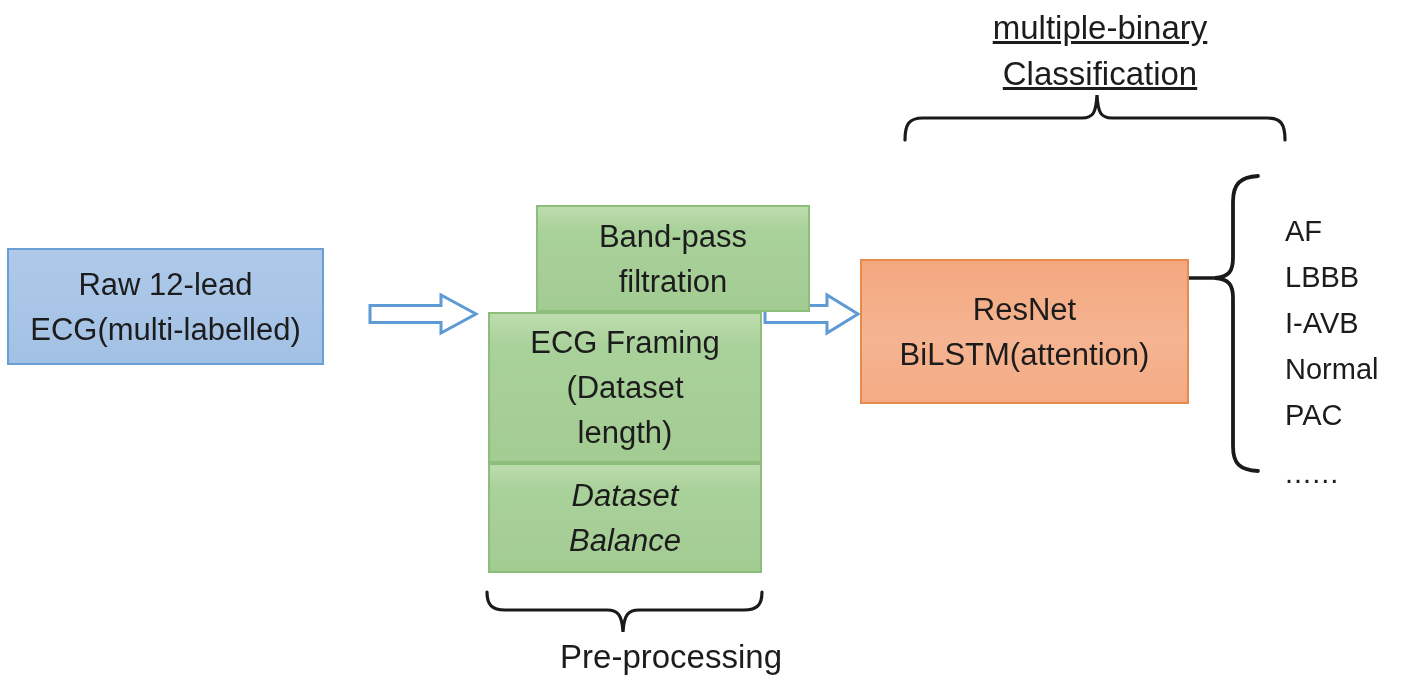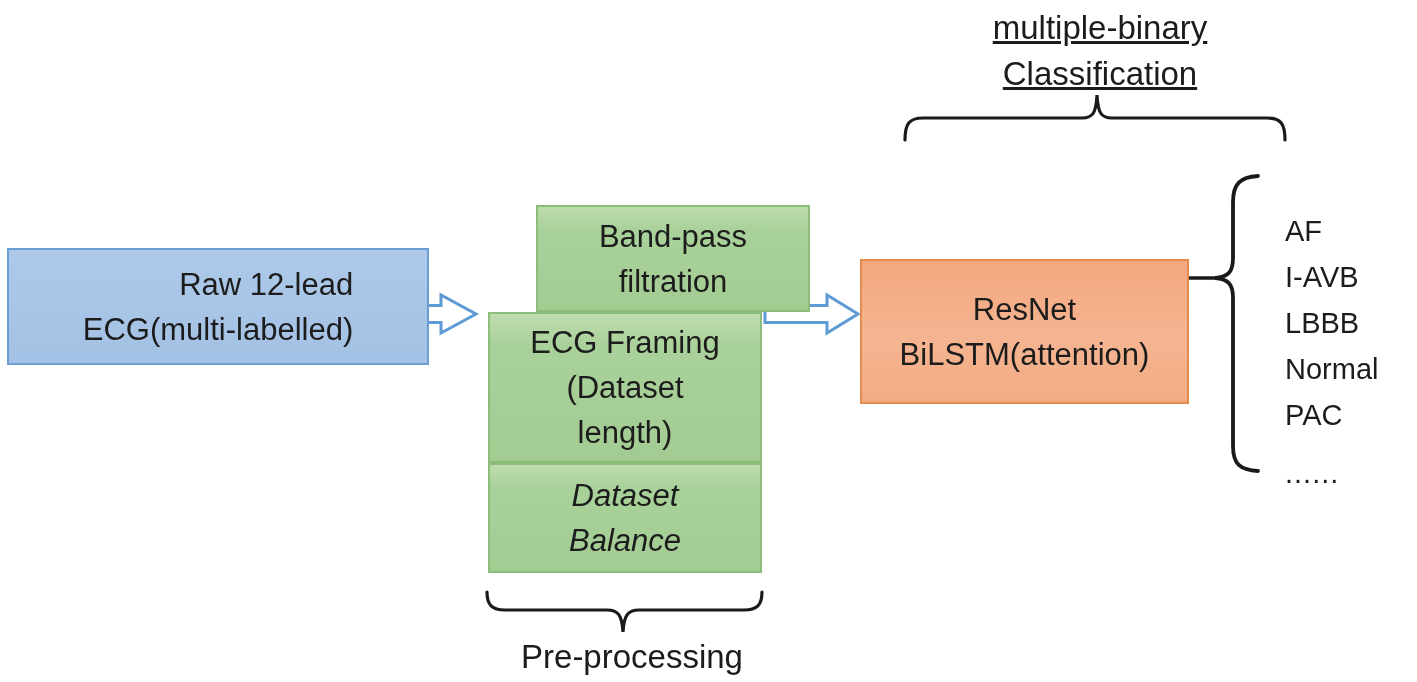--- a/index.html
+++ b/index.html
@@ -21,24 +21,23 @@
     display: flex;
     align-items: center;
     justify-content: center;
     text-align: center;
     white-space: pre-line;
     font-size: 31px;
     line-height: 45px;
     box-sizing: border-box;
   }
   .box-input {
-    left: 7px; top: 248px; width: 422px; height: 117px;
+    left: 7px; top: 248px; width: 317px; height: 117px;
     background: linear-gradient(180deg, #aec9e9 0%, #a8c5e7 55%, #a3c1e4 100%);
     border: 2px solid #6b9fd4;
-    text-align: right;
   }
   .box-process {
     left: 488px; width: 274px;
     background: linear-gradient(180deg, #bedcae 0%, #a9d19a 22%, #a3cc93 100%);
     border: 2px solid #8cbd7b;
   }
   .box-process-1 { top: 205px; height: 107px; margin-left: 48px; }
   .box-process-2 { top: 312px; height: 151px; }
   .box-process-3 { top: 463px; height: 110px; font-style: italic; }
   .box-model {
@@ -50,21 +49,21 @@
     position: absolute;
     text-align: center;
     white-space: pre-line;
     font-size: 33px;
     line-height: 46px;
   }
   #classification-label {
     left: 900px; top: 5px; width: 400px; text-decoration: underline;
   }
   #preprocessing-label {
-    left: 482px; top: 634px; width: 300px;
+    left: 482px; top: 634px; width: 300px; text-align: right;
   }
   #outputs-list {
     position: absolute;
     left: 1285px; top: 208px;
     display: flex;
     flex-direction: column;
     font-size: 29px;
     line-height: 46px;
   }
   #outputs-list .output-item:last-child {
@@ -124,20 +123,20 @@
 BiLSTM(attention)</span>
   </div>
 
   <div id="classification-label" class="float-label">multiple-binary
 Classification</div>
 
   <div id="preprocessing-label" class="float-label">Pre-processing</div>
 
   <div id="outputs-list">
     <span class="output-item">AF</span>
+    <span class="output-item">LBBB</span>
     <span class="output-item">I-AVB</span>
-    <span class="output-item">LBBB</span>
     <span class="output-item">Normal</span>
     <span class="output-item">PAC</span>
     <span class="output-item">......</span>
   </div>
 
 </div>
 
 </body></html>

